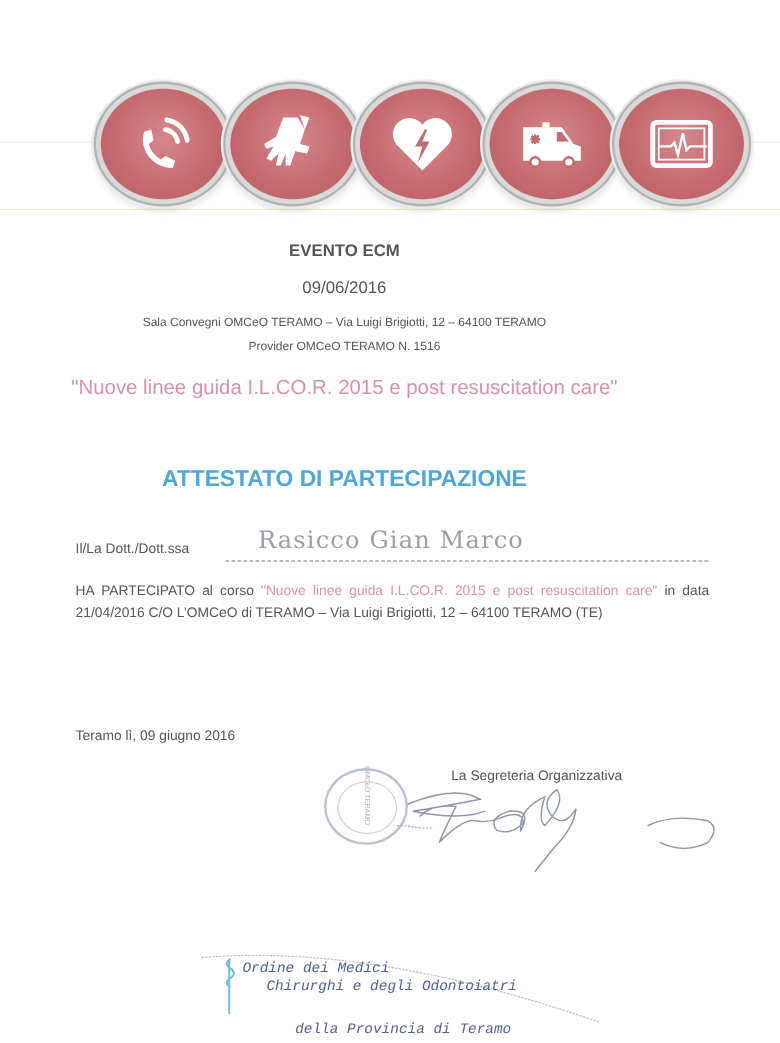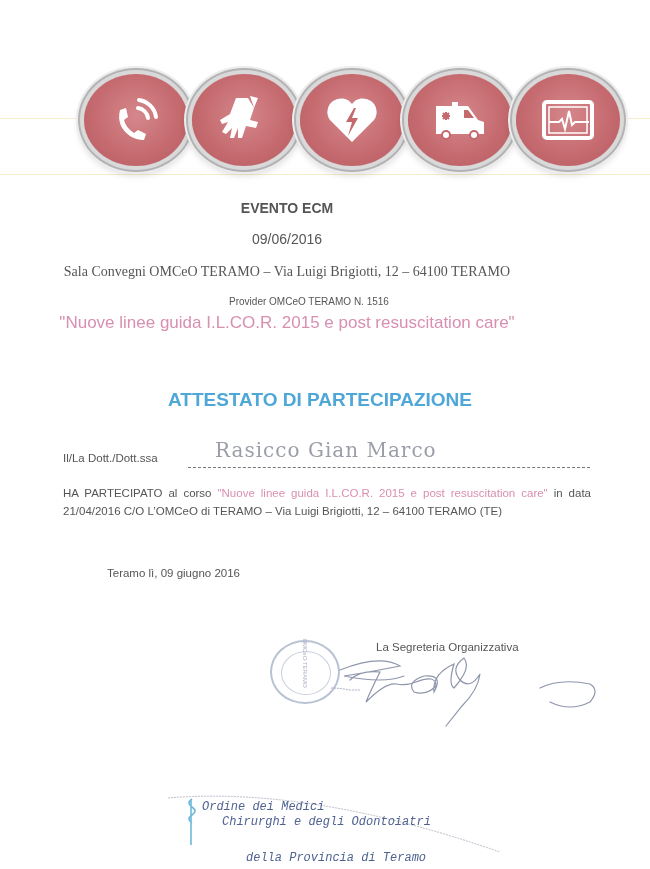--- a/index.html
+++ b/index.html
@@ -9,35 +9,35 @@
     .center { left: 0; width: 574px; text-align: center; }
     .banner-line { position: absolute; left: 0; width: 650px; height: 1px; background: #f3efcc; }
     .icon-circle { position: absolute; top: 74px; width: 104px; height: 92px; border-radius: 50%;
       background: radial-gradient(ellipse at 50% 45%, #d5878b 0%, #c4696e 60%, #b55a60 100%);
       box-shadow: 0 0 0 4px #d9d9d9, 0 0 0 6px #b3b3b3, 0 0 0 8px #ececec, 0 4px 6px 6px rgba(0,0,0,0.12);
       display: flex; align-items: center; justify-content: center; }
     .icon-circle svg { width: 60px; height: 60px; }
 
     .t-evento { top: 200px; font-weight: bold; font-size: 14px; color: #555; }
     .t-date { top: 231px; font-weight: normal; font-size: 14px; color: #555; }
-    .t-sala { top: 264px; font-size: 14px; color: #555; font-family: Liberation Serif, serif; }
-    .t-provider { top: 296px; font-size: 10px; color: #555; padding-left: 22px; }
+    .t-sala { top: 264px; font-size: 10px; color: #555; }
+    .t-provider { top: 284px; font-size: 10px; color: #555; }
     .t-course { top: 313px; font-size: 17px; color: #d98fb0; }
-    .t-attestato { top: 389px; font-weight: bold; font-size: 19px; color: #4fa7d8; padding-left: 33px; }
+    .t-attestato { top: 389px; font-weight: bold; font-size: 19px; color: #4fa7d8; }
 
     .dott-line { left: 63px; top: 452px; font-size: 11.5px; color: #555; }
     .dott-underline { left: 188px; top: 467px; width: 402px; border-bottom: 1px dashed #777; }
     .handname { left: 215px; top: 438px; font-family: "DejaVu Serif", serif; 
       font-size: 20px; color: #8a8e9a; letter-spacing: 1px; font-weight: normal; opacity: 0.85; }
 
     .body-text { left: 63px; top: 484px; width: 528px; font-size: 11.5px; line-height: 18px; color: #555;
       text-align: justify; }
     .pink { color: #d98fb0; }
 
-    .t-place { left: 63px; top: 567px; font-size: 11.5px; color: #555; margin-left: 44px; }
+    .t-place { left: 63px; top: 608px; font-size: 11.5px; color: #555; }
 
     .t-segreteria { left: 376px; top: 641px; font-size: 11.5px; color: #555; }
     .stamp { left: 270px; top: 640px; width: 70px; height: 64px; border-radius: 50%;
       border: 2px solid #b9c1d4; box-sizing: border-box; }
     .stamp-inner { position: absolute; left: 9px; top: 9px; width: 48px; height: 42px; border-radius: 50%;
       border: 1px solid #c9cfdd; }
     .stamp-text { position: absolute; left: 0; top: 18px; width: 66px; text-align: center;
       font-size: 6px; color: #a9b2c6; transform: rotate(90deg); }
     .signature { left: 330px; top: 650px; width: 280px; height: 80px; }
 

